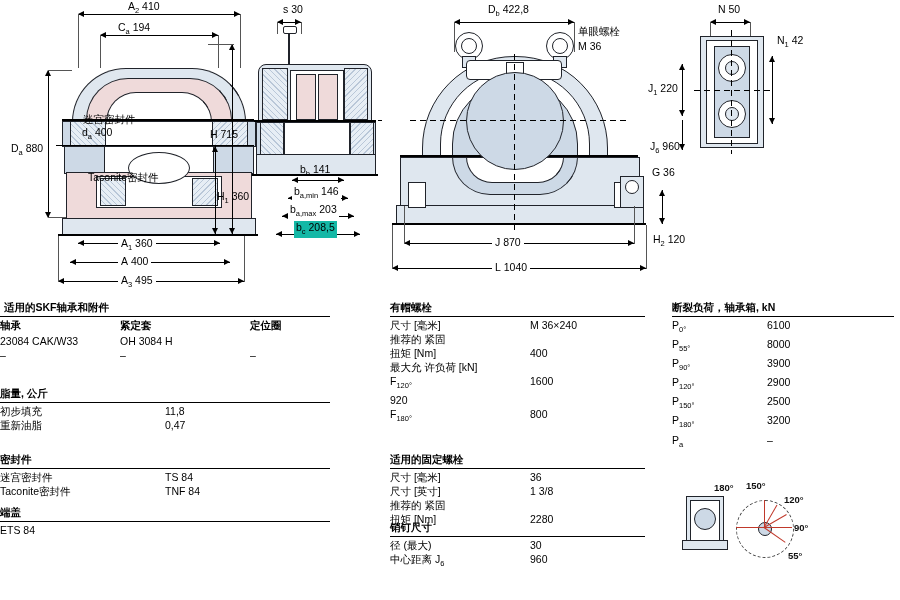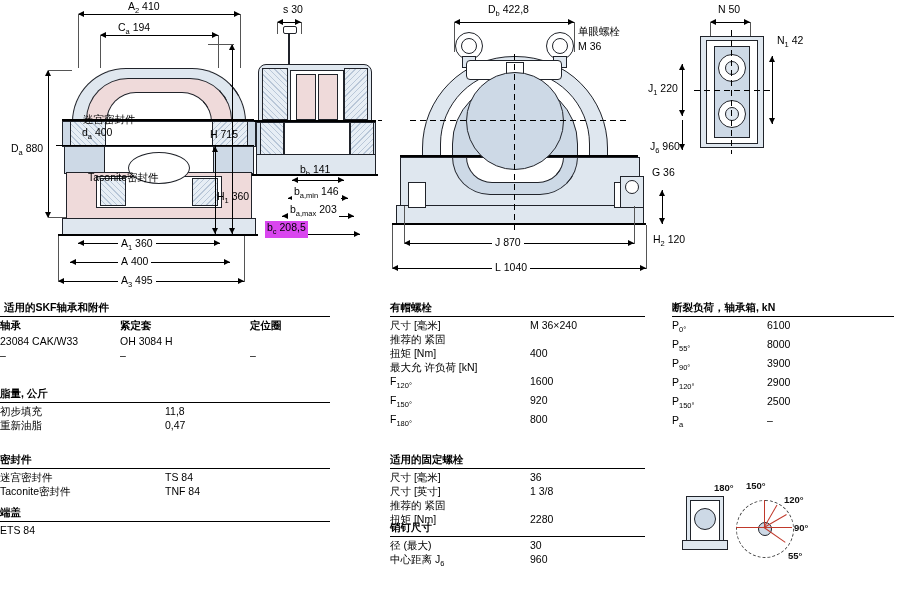--- a/index.html
+++ b/index.html
@@ -199,21 +199,21 @@
     <div class="dim" style="left:282px;top:216px;width:72px;"></div>
     <div class="arrowL" style="left:282px;top:213px;"></div>
     <div class="arrowR" style="left:348px;top:213px;"></div>
     <div class="abs lbl" style="left:288px;top:203px;background:#fff;padding:0 2px;">
       <span>b</span><span class="sub">a,max</span>&nbsp;<span>203</span>
     </div>
 
     <div class="dim" style="left:276px;top:234px;width:84px;"></div>
     <div class="arrowL" style="left:276px;top:231px;"></div>
     <div class="arrowR" style="left:354px;top:231px;"></div>
-    <div class="abs lbl" style="left:265px;top:221px;background:#d946ef;padding:0 2px;">
+    <div class="abs lbl" style="left:294px;top:221px;background:#14b8a6;padding:0 2px;">
       <span>b</span><span class="sub">c</span>&nbsp;<span>208,5</span>
     </div>
   </div>
 
   <div>
 
     <div class="abs lbl" style="left:488px;top:3px;">
       <span>D</span><span class="sub">b</span>&nbsp;<span>422,8</span>
     </div>
     <div class="dim" style="left:454px;top:22px;width:120px;"></div>
@@ -399,21 +399,20 @@
     </div>
     <div class="row">
       <div class="k" style="width:140px;">最大允 许负荷 [kN]</div>
       <div class="v"></div>
     </div>
     <div class="row">
       <div class="k" style="width:140px;">F<span class="sub">120°</span></div>
       <div class="v">1600</div>
     </div>
     <div class="row">
-      <div class="k" style="width:140px;">F<span class="sub">150°</span></div>
       <div class="v">920</div>
     </div>
     <div class="row">
       <div class="k" style="width:140px;">F<span class="sub">180°</span></div>
       <div class="v">800</div>
     </div>
   </div>
 
   <div class="tbl" style="left:390px;top:452px;width:260px;">
     <div class="hdr">适用的固定螺栓</div>
@@ -464,20 +463,24 @@
       <div class="k" style="width:95px;">P<span class="sub">90°</span></div>
       <div class="v">3900</div>
     </div>
     <div class="row">
       <div class="k" style="width:95px;">P<span class="sub">120°</span></div>
       <div class="v">2900</div>
     </div>
     <div class="row">
       <div class="k" style="width:95px;">P<span class="sub">150°</span></div>
       <div class="v">2500</div>
+    </div>
+    <div class="row">
+      <div class="k" style="width:95px;">P<span class="sub">180°</span></div>
+      <div class="v">3200</div>
     </div>
     <div class="row">
       <div class="k" style="width:95px;">P<span class="sub">a</span></div>
       <div class="v">–</div>
     </div>
   </div>
 
   <div style="position:absolute;left:678px;top:478px;width:170px;height:110px;">
 
     <div class="body-fill" style="left:8px;top:18px;width:36px;height:50px;"></div>

